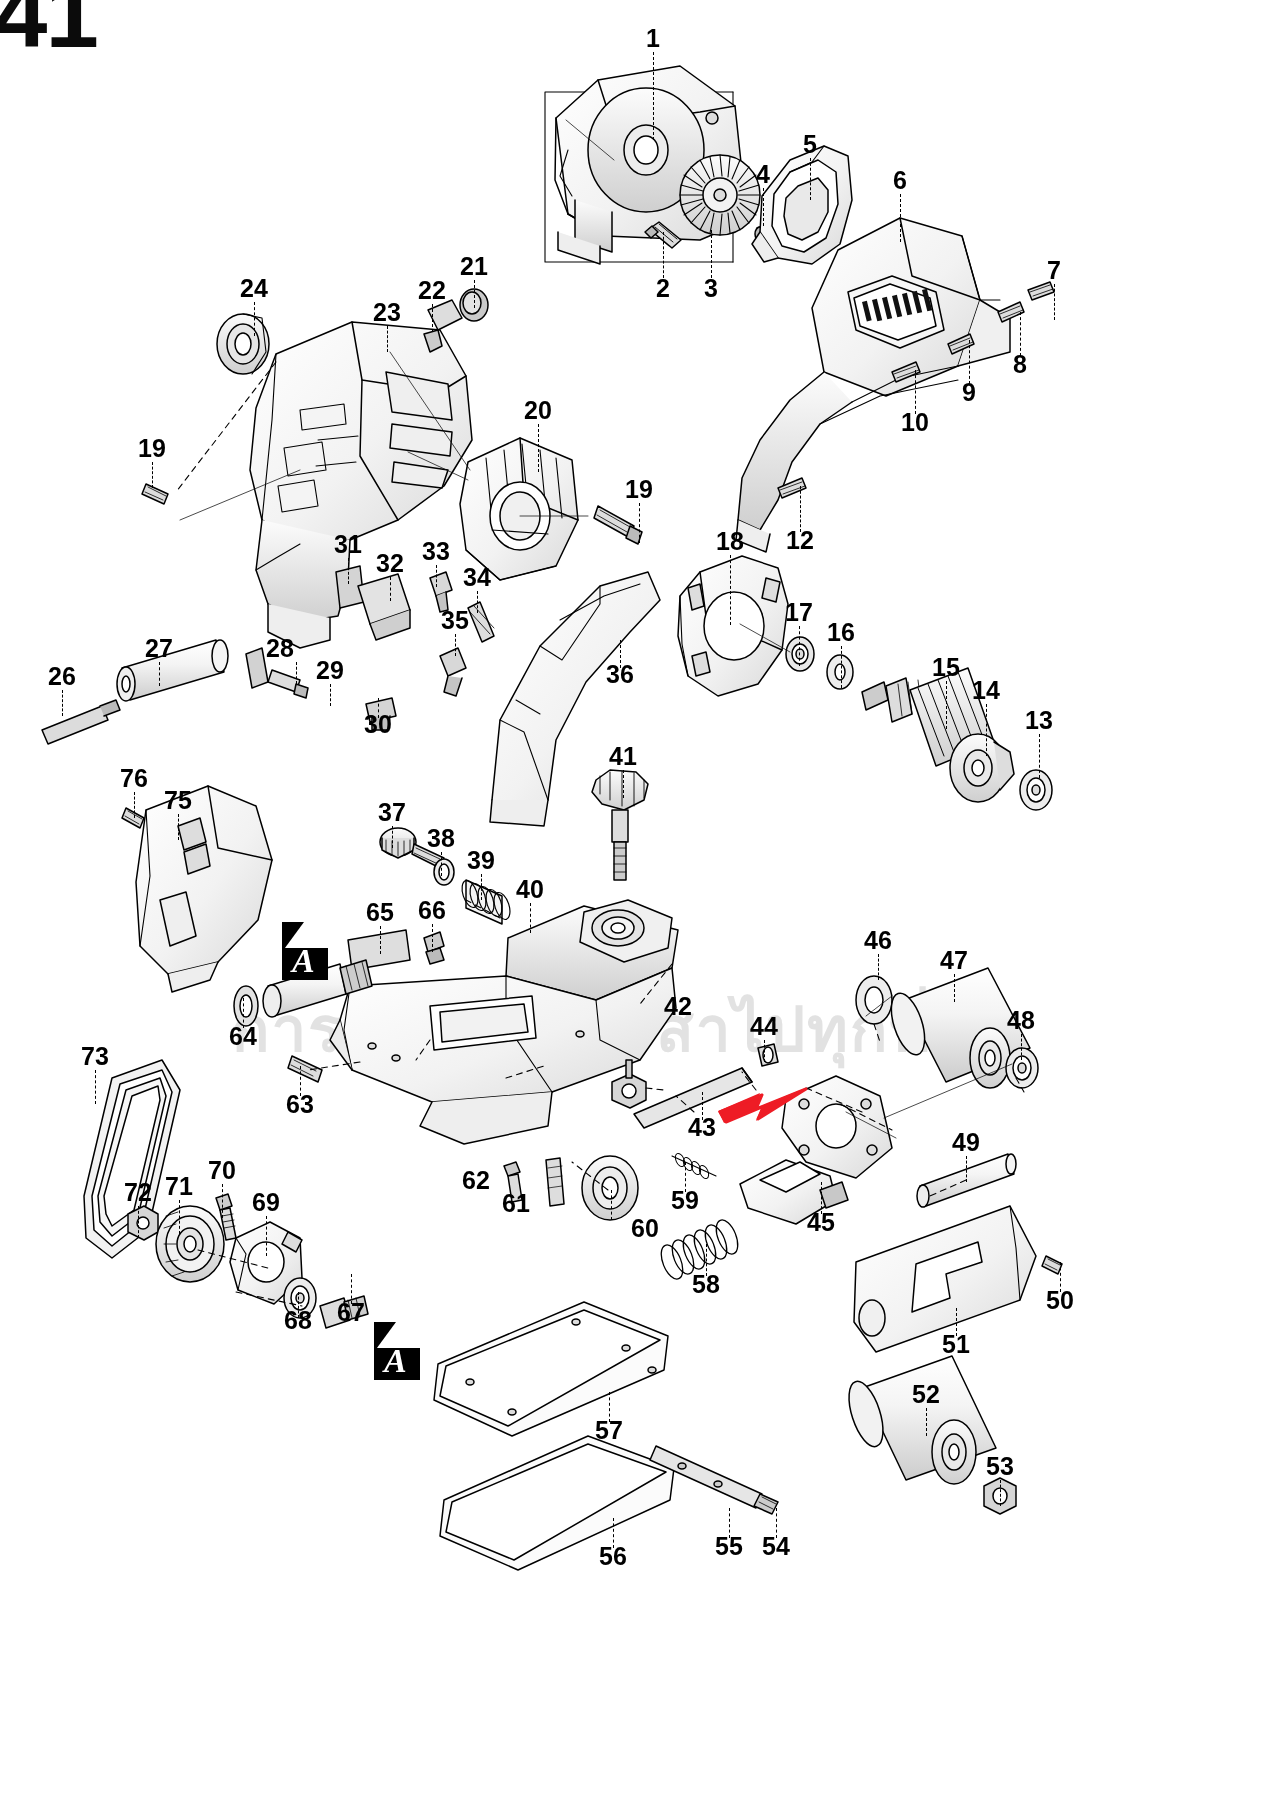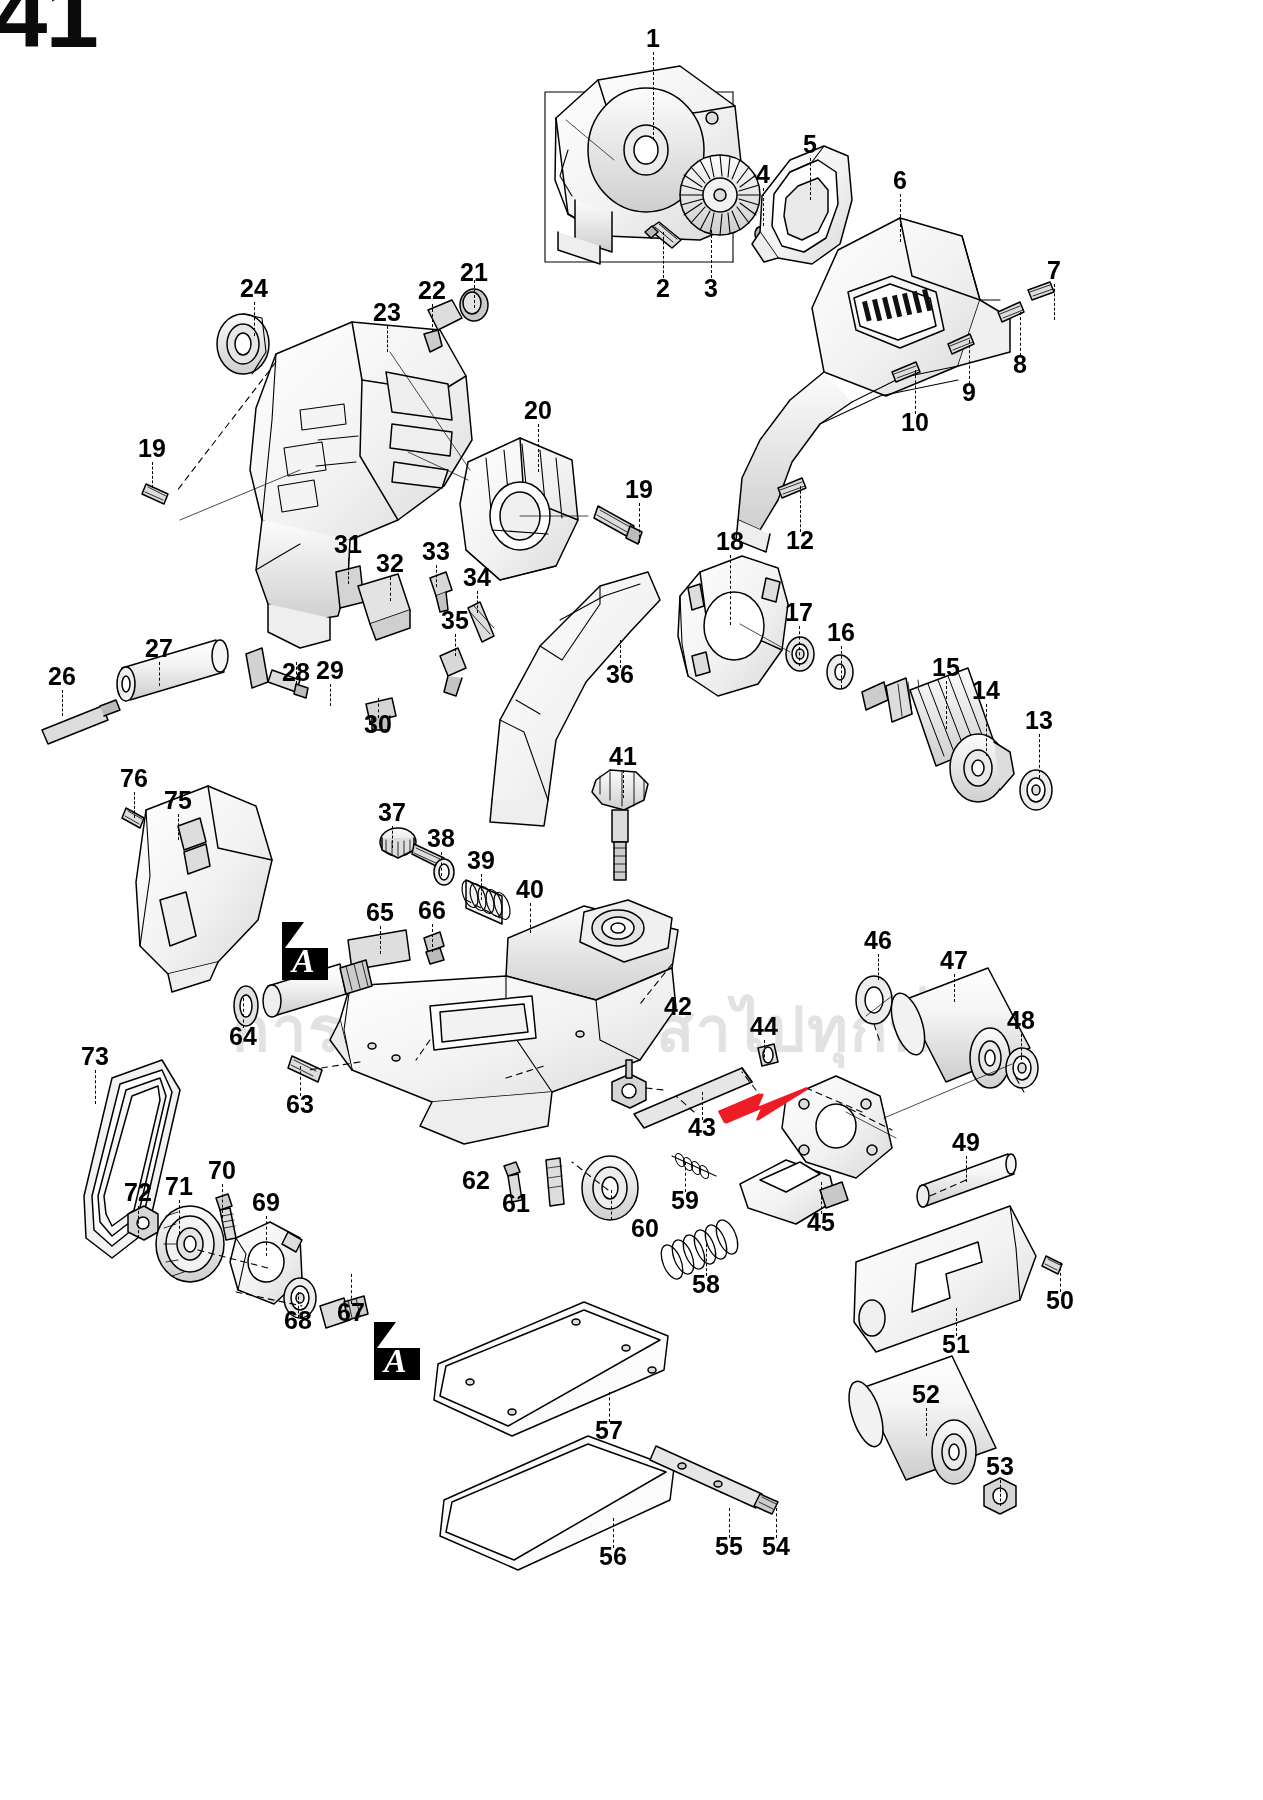--- a/index.html
+++ b/index.html
@@ -719,35 +719,35 @@
       <div class="callout" style="left: 841px; top: 632px;">16</div>
       <div class="leader dashv" style="left: 840.5px; top: 646px; height: 42px;"></div>
       <div class="callout" style="left: 799px; top: 612px;">17</div>
       <div class="leader dashv" style="left: 798.5px; top: 626px; height: 40px;"></div>
       <div class="callout" style="left: 730px; top: 541px;">18</div>
       <div class="leader dashv" style="left: 729.5px; top: 555px; height: 70px;"></div>
       <div class="callout" style="left: 639px; top: 489px;">19</div>
       <div class="leader dashv" style="left: 638.5px; top: 503px; height: 40px;"></div>
       <div class="callout" style="left: 538px; top: 410px;">20</div>
       <div class="leader dashv" style="left: 537.5px; top: 424px; height: 48px;"></div>
-      <div class="callout" style="left: 474px; top: 266px; margin-top: 6px;">21</div>
+      <div class="callout" style="left: 474px; top: 266px;">21</div>
       <div class="leader dashv" style="left: 473.5px; top: 280px; height: 28px;"></div>
       <div class="callout" style="left: 432px; top: 290px;">22</div>
       <div class="leader dashv" style="left: 431.5px; top: 304px; height: 28px;"></div>
       <div class="callout" style="left: 387px; top: 312px;">23</div>
       <div class="leader dashv" style="left: 386.5px; top: 326px; height: 26px;"></div>
       <div class="callout" style="left: 254px; top: 288px;">24</div>
       <div class="leader dashv" style="left: 253.5px; top: 302px; height: 34px;"></div>
       <div class="callout" style="left: 152px; top: 448px;">19</div>
       <div class="leader dashv" style="left: 151.5px; top: 462px; height: 26px;"></div>
       <div class="callout" style="left: 62px; top: 676px;">26</div>
       <div class="leader dashv" style="left: 61.5px; top: 690px; height: 26px;"></div>
       <div class="callout" style="left: 159px; top: 648px;">27</div>
       <div class="leader dashv" style="left: 158.5px; top: 662px; height: 24px;"></div>
-      <div class="callout" style="left: 296px; top: 648px; margin-top: 24px;">28</div>
+      <div class="callout" style="left: 280px; top: 648px;">28</div>
       <div class="leader dashv" style="left: 295.5px; top: 662px; height: 22px;"></div>
       <div class="callout" style="left: 330px; top: 670px; text-align: center;">29</div>
       <div class="leader dashv" style="left: 329.5px; top: 684px; height: 22px;"></div>
       <div class="callout" style="left: 378px; top: 724px;">30</div>
       <div class="leader dashv" style="left: 377.5px; top: 698px; height: 20px;"></div>
       <div class="callout" style="left: 348px; top: 544px;">31</div>
       <div class="leader dashv" style="left: 347.5px; top: 558px; height: 26px;"></div>
       <div class="callout" style="left: 390px; top: 563px;">32</div>
       <div class="leader dashv" style="left: 389.5px; top: 577px; height: 24px;"></div>
       <div class="callout" style="left: 436px; top: 551px;">33</div>

